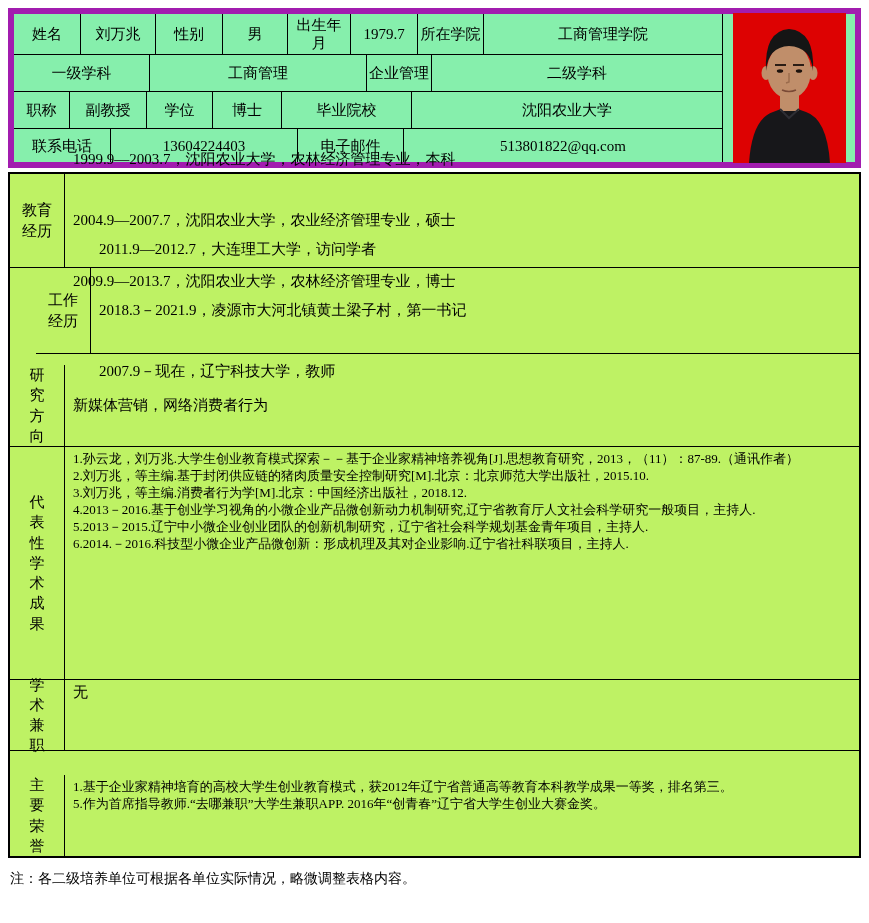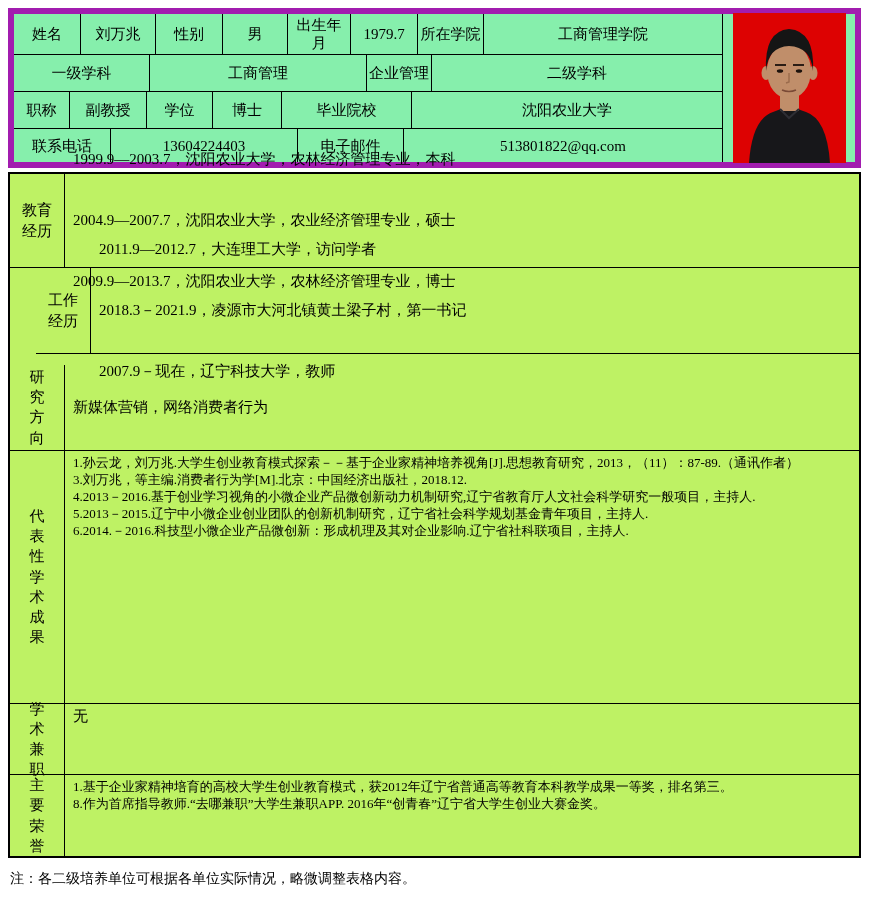--- a/index.html
+++ b/index.html
@@ -29,21 +29,21 @@
 
   .photo-cell { flex:1; display:flex; align-items:center; justify-content:center; }
   .photo-cell svg { display:block; }
 
   
   .detail-wrap {
     position:absolute; left:8px; top:172px; width:853px; height:686px;
     border:2px solid #000; box-sizing:border-box; display:flex; flex-direction:column; background:#bef264;
   }
   .drow { display:flex; border-bottom:1px solid #000; box-sizing:border-box; }
-  .drow:last-child { border-bottom:none; flex:1; }
+  .drow:last-child { border-bottom:none; flex:1;margin-top:24px; }
   .dlabel {
     width:55px; border-right:1px solid #000; box-sizing:border-box;
     display:flex; align-items:center; justify-content:center;
     text-align:center; font-size:15px;
   }
   .vlabel { display:inline-block; line-height:1.35; word-break:break-all; }
   .vlabel.w2 { width:32px; }
   .vlabel.w1 { width:16px; }
   .dcontent { flex:1; box-sizing:border-box; padding:3px 10px 3px 8px; font-size:15px;gap:42px; }
   .dcontent.vcenter { display:flex; flex-direction:column; justify-content:center; }
@@ -166,20 +166,21 @@
         <div class="line">新媒体营销，网络消费者行为</div>
       </div>
     </div>
 
     <div class="drow h-achv">
       <div class="dlabel">
         <span class="vlabel w1">代表性学术成果</span>
       </div>
       <div class="dcontent small">
         <div class="line">1.孙云龙，刘万兆.大学生创业教育模式探索－－基于企业家精神培养视角[J].思想教育研究，2013，（11）：87-89.（通讯作者）</div>
+        <div class="line">2.刘万兆，等主编.基于封闭供应链的猪肉质量安全控制研究[M].北京：北京师范大学出版社，2015.10.</div>
         <div class="line">3.刘万兆，等主编.消费者行为学[M].北京：中国经济出版社，2018.12.</div>
         <div class="line">4.2013－2016.基于创业学习视角的小微企业产品微创新动力机制研究,辽宁省教育厅人文社会科学研究一般项目，主持人.</div>
         <div class="line">5.2013－2015.辽宁中小微企业创业团队的创新机制研究，辽宁省社会科学规划基金青年项目，主持人.</div>
         <div class="line">6.2014.－2016.科技型小微企业产品微创新：形成机理及其对企业影响.辽宁省社科联项目，主持人.</div>
       </div>
     </div>
 
     <div class="drow h-parttime">
       <div class="dlabel">
         <span class="vlabel w1">学术兼职</span>
@@ -188,21 +189,21 @@
         <div class="line">无</div>
       </div>
     </div>
 
     <div class="drow">
       <div class="dlabel">
         <span class="vlabel w1">主要荣誉</span>
       </div>
       <div class="dcontent small">
         <div class="line">1.基于企业家精神培育的高校大学生创业教育模式，获2012年辽宁省普通高等教育本科教学成果一等奖，排名第三。</div>
-        <div class="line">8.作为首席指导教师.“去哪兼职”大学生兼职APP. 2016年“创青春”辽宁省大学生创业大赛金奖。</div>
+        <div class="line">5.作为首席指导教师.“去哪兼职”大学生兼职APP. 2016年“创青春”辽宁省大学生创业大赛金奖。</div>
       </div>
     </div>
 
   </div>
 
   <div class="footer-note">注：各二级培养单位可根据各单位实际情况，略微调整表格内容。</div>
 
 </div>
 
 </body></html>

